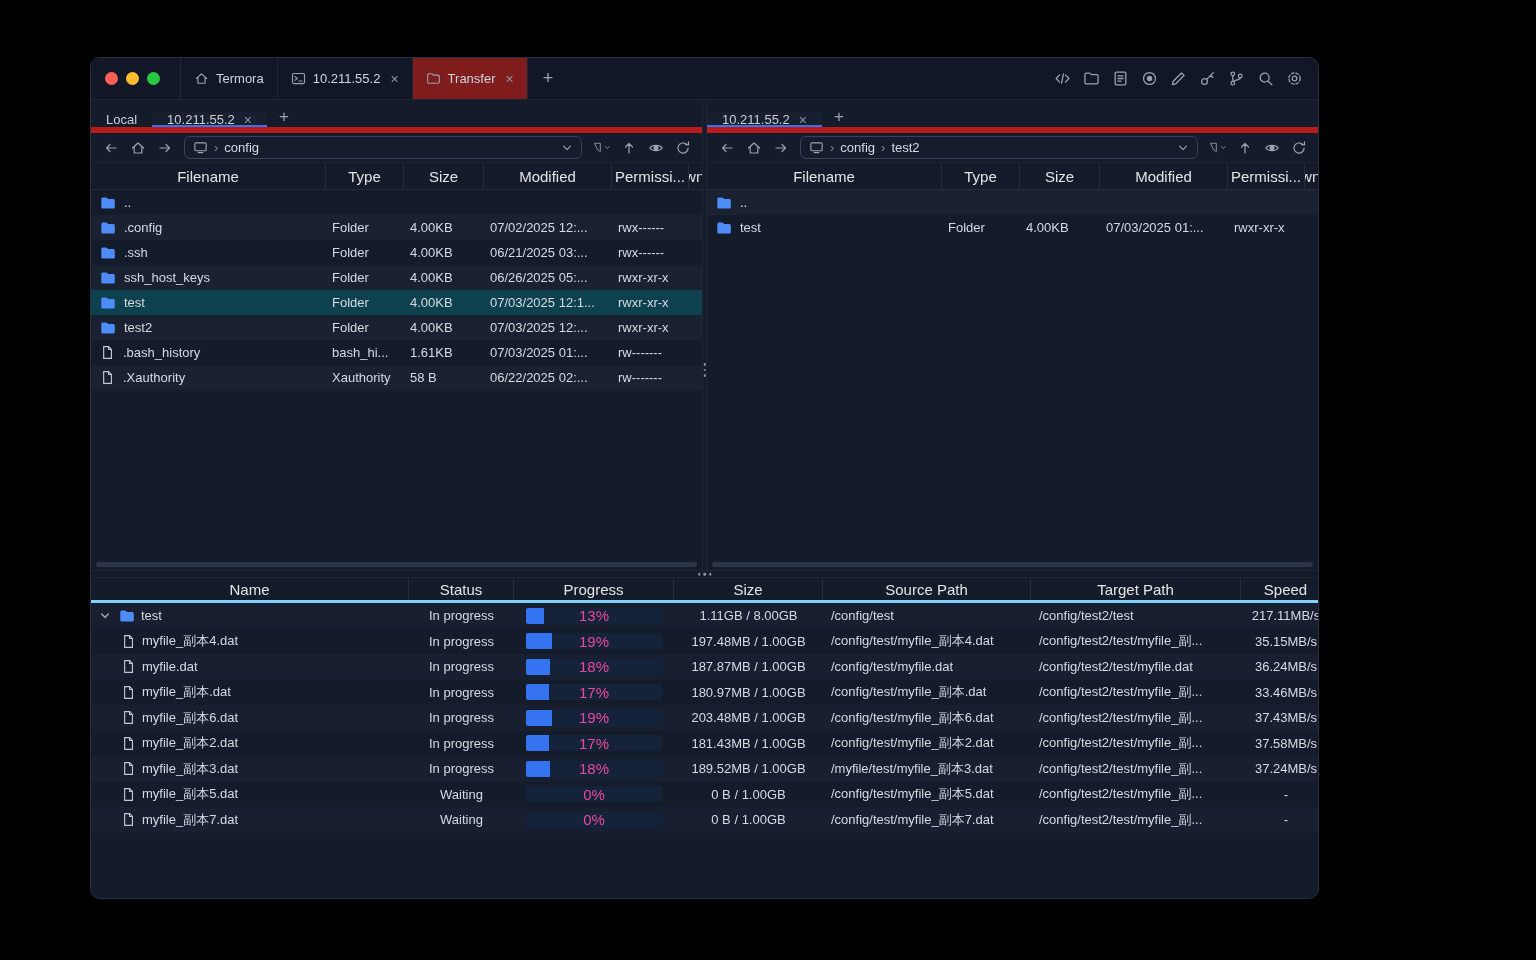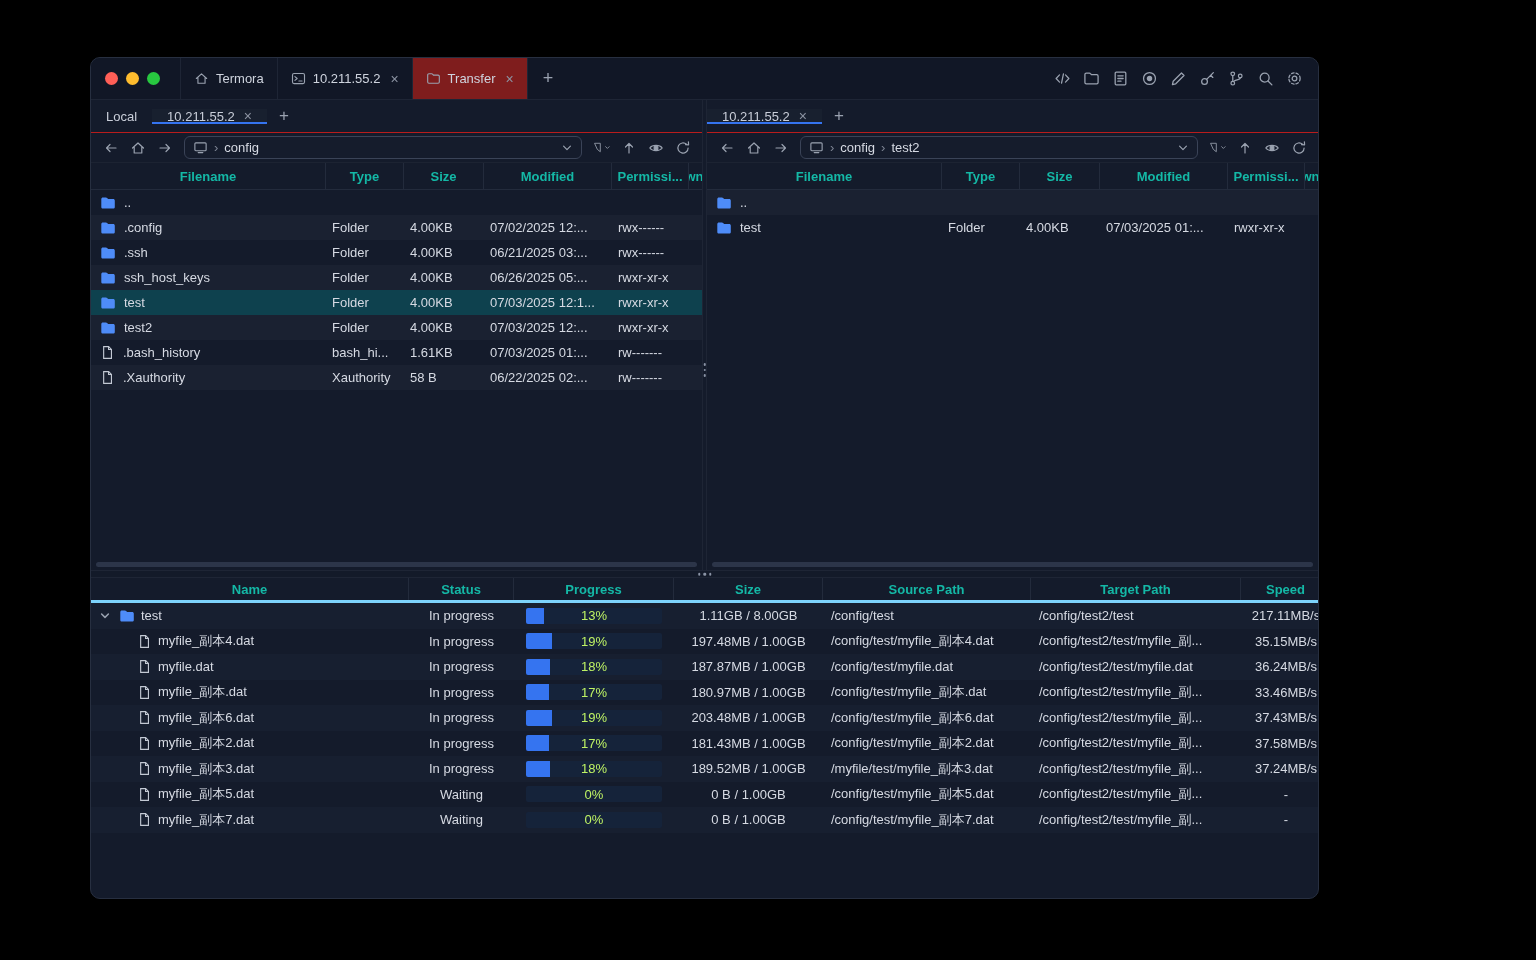--- a/index.html
+++ b/index.html
@@ -31,65 +31,65 @@
   .sic path,.sic rect,.sic circle,.sic ellipse { stroke:#9aa2b0; fill:none; stroke-width:1.2; stroke-linecap:round; stroke-linejoin:round; }
   
   .panes { flex:0 0 470px; display:flex; min-height:0; }
   .pane { flex:1 1 0; min-width:0; display:flex; flex-direction:column; position:relative; }
   .vsplit { flex:0 0 5px; border-left:1px solid #1e2535; border-right:1px solid #1e2535; position:relative; }
   .grip-v { position:absolute; left:50%; top:56%; transform:translateX(-50%); display:flex; flex-direction:column; gap:3px; }
   .dot { width:2.5px; height:2.5px; border-radius:50%; background:#8a93a5; }
   .hsplit { flex:0 0 8px; border-top:1px solid #1e2535; border-bottom:1px solid #1e2535; background:#131a29; position:relative; }
   .grip-h { position:absolute; left:50%; top:50%; transform:translate(-50%,-50%); display:flex; gap:3px; }
   
-  .ptabs { height:33px; flex:0 0 33px; display:flex; align-items:center; border-bottom:1px solid #b91c1c; }
+  .ptabs { height:33px; flex:0 0 33px; display:flex; align-items:flex-end; border-bottom:6px solid #b91c1c; }
   .ptab { display:flex; align-items:center; gap:6px; padding:0 15px; color:#c9ced9; position:relative; }
   .ptab.active { background:#18202f; }
   .ptab.active::after { content:""; position:absolute; left:0; right:0; bottom:0; height:2px; background:#3574f0; }
   .pnew { display:flex; align-items:center; padding:0 12px; color:#9aa2b0; font-size:17px; }
   
   .ptools { height:30px; flex:0 0 30px; display:flex; align-items:center; gap:2px; padding:0 7px; border-bottom:1px solid #1c2332; }
   .tbtn { width:25px; height:24px; display:flex; align-items:center; justify-content:center; border-radius:4px; flex:0 0 auto; }
   .addr { flex:1 1 auto; min-width:0; height:23px; border:1px solid #3a4357; border-radius:6px; background:#151c2c;
           display:flex; align-items:center; gap:6px; padding:0 8px; margin:0 5px; }
   .addr .sep { color:#7e8695; font-size:13px; }
   .addr .crumb { color:#d6dae3; white-space:nowrap; }
   .addr-chev { margin-left:auto; display:flex; }
   .bmwrap { display:flex; align-items:center; gap:1px; padding:0 3px; }
   
   .ftable { --cols:235px 78px 80px 128px 77px 1fr; display:flex; flex-direction:column; flex:1 1 auto; min-height:0; }
   .fhead { display:grid; grid-template-columns:var(--cols); height:27px; flex:0 0 27px; border-bottom:1px solid #232b3c; }
-  .hc { display:flex; align-items:center; justify-content:center; color:#14b8a6; border-right:1px solid #232b3c;
-        white-space:nowrap; overflow:hidden; font-size:13px;font-weight:bold; }
+  .hc { display:flex; align-items:center; justify-content:center; color:#e5e5e5; border-right:1px solid #232b3c;
+        white-space:nowrap; overflow:hidden; font-size:15px; }
   .hc:last-child { border-right:none; }
   .fbody { flex:1 1 auto; overflow:hidden; }
   .frow { display:grid; grid-template-columns:var(--cols); height:25px; align-items:center; }
   .pane-left .fbody .frow:nth-child(even) { background:#1a2131; }
   .pane-right .fbody .frow:nth-child(odd) { background:#1a2131; }
   .fbody .frow.selected { background:#0e414e; }
   .fc { min-width:0; padding:0 6px; white-space:nowrap; overflow:hidden; color:#d6dae3; }
   .fc.c0 { display:flex; align-items:center; gap:8px; padding-left:9px; }
   .icw { display:flex; align-items:center; flex:0 0 auto; }
   .hscroll { position:absolute; left:5px; right:5px; bottom:3px; height:5px; border-radius:3px; background:#2c3549; }
   
   .transfers { flex:1 1 auto; min-height:0; display:flex; flex-direction:column;
                --tcols:318px 105px 160px 149px 208px 210px 90px 1fr; }
   .thead { display:grid; grid-template-columns:var(--tcols); height:25px; flex:0 0 25px; border-bottom:3px solid #7dd3fc; }
   .tbody { flex:1 1 auto; overflow:hidden; }
   .trow { display:grid; grid-template-columns:var(--tcols); height:25.5px; align-items:center; }
   .trow:nth-child(odd) { background:#171f30; }
   .tc { min-width:0; padding:0 8px; white-space:nowrap; overflow:hidden; }
   .tc.c-name { display:flex; align-items:center; gap:6px; padding-left:8px; }
-  .trow.lvl1 .tc.c-name { padding-left:46px; }
+  .trow.lvl1 .tc.c-name { padding-left:30px; }
   .twisty { width:14px; display:flex; flex:0 0 auto; }
   .c-status,.c-size,.c-speed,.c-eta { text-align:center; }
   .c-prog { display:flex; align-items:center; }
   .pbar { position:relative; flex:1 1 auto; height:16px; background:#15233a; border-radius:2px; overflow:hidden; margin:0 4px; }
   .pfill { position:absolute; left:0; top:0; bottom:0; background:#3574f0; }
-  .plabel { position:absolute; inset:0; display:flex; align-items:center; justify-content:center; font-size:13px; color:#bef264; }
+  .plabel { position:absolute; inset:0; display:flex; align-items:center; justify-content:center; font-size:15px; color:#ec4899; }
 </style>
 </head>
 <body>
 
 <div class="window">
 
   <div class="titlebar">
     <div class="traffic">
       <span class="tl red"></span>
       <span class="tl yellow"></span>

